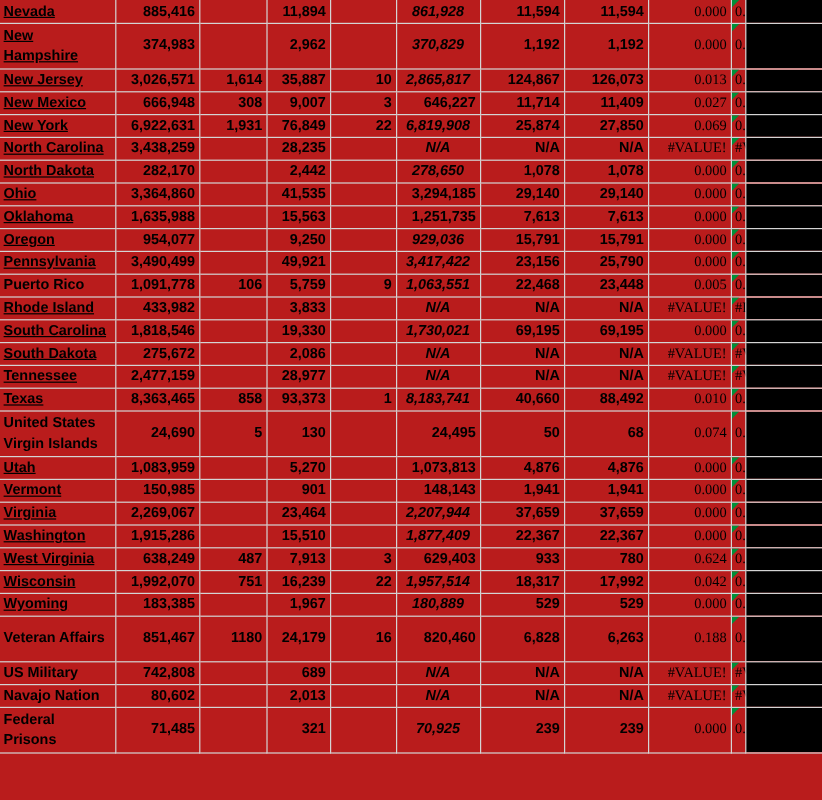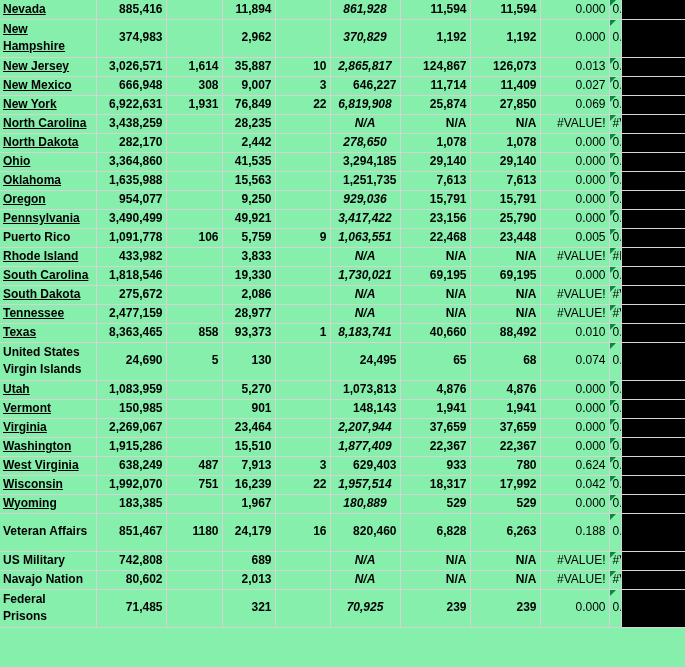--- a/index.html
+++ b/index.html
@@ -11,21 +11,21 @@
     width: 685px;
     height: 667px;
     overflow: hidden;
     font-family: "Liberation Sans", sans-serif;
   }
 
   #sheet {
     position: relative;
     width: 685px;
     height: 667px;
-    background: #86efac;
+    background: #b91c1c;
   }
 
   table.grid {
     border-collapse: collapse;
     table-layout: fixed;
     width: 685px;
     font-size: 12px;
     font-weight: bold;
     color: #000000;
   }
@@ -67,20 +67,21 @@
   td.num {
     text-align: right;
   }
   td.ital {
     font-style: italic;
     text-align: center;
   }
   td.plain-num {
     text-align: right;
     font-weight: normal;
+    font-family: Liberation Serif, serif;
   }
 
   
   td.flagcell {
     position: relative;
   }
   td.flagcell .flag {
     position: absolute;
     top: 0;
     left: 0;
@@ -361,21 +362,21 @@
           <td class="blackbar"></td>
           <td class="tailcell"></td>
         </tr>
         <tr class="tall">
           <td class="name"><span class="lbl">United States Virgin Islands</span></td>
           <td class="num"><span>24,690</span></td>
           <td class="num"><span>5</span></td>
           <td class="num"><span>130</span></td>
           <td class="num"><span></span></td>
           <td class="num"><span>24,495</span></td>
-          <td class="num"><span>65</span></td>
+          <td class="num"><span>50</span></td>
           <td class="num"><span>68</span></td>
           <td class="plain-num"><span>0.074</span></td>
           <td class="plain-num flagcell"><span class="flag"></span><span>0.105</span></td>
           <td class="blackbar"></td>
           <td class="tailcell"></td>
         </tr>
         <tr>
           <td class="name link"><span class="lbl">Utah</span></td>
           <td class="num"><span>1,083,959</span></td>
           <td class="num"><span></span></td>

